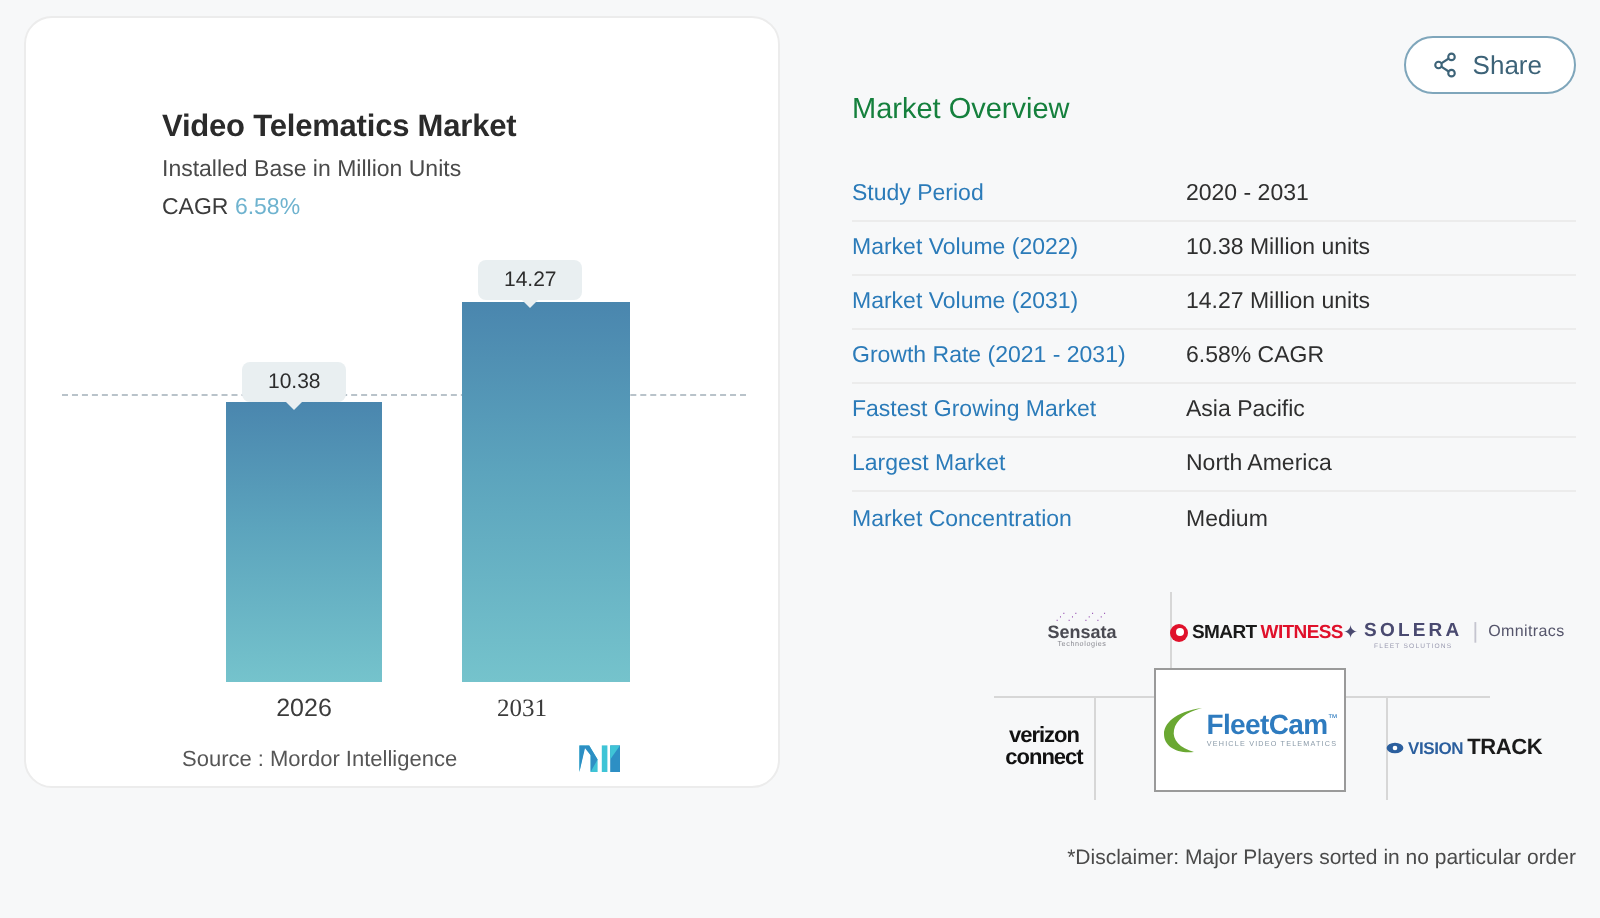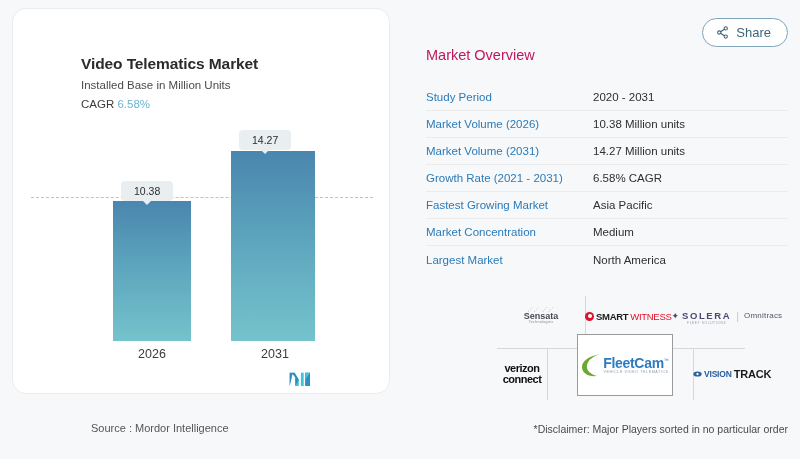--- a/index.html
+++ b/index.html
@@ -47,21 +47,21 @@
   }
 
   .bar1 { left: 100px; top: 192px; width: 78px; height: 140px; }
   .bar2 { left: 218px; top: 142px; width: 84px; height: 190px; }
 
   .xlabel {
     position: absolute; top: 338px;
     font-size: 12.5px; color: #3b3b3b; text-align: center;
   }
   .xlabel.a { left: 100px; width: 78px; }
-  .xlabel.b { left: 220px; width: 84px; }
+  .xlabel.b { left: 206px; width: 84px; font-family: Liberation Serif, serif; }
 
   .dlabel {
     position: absolute;
     background: #e9eff1;
     color: #2c2c2c;
     font-size: 10.5px;
     padding: 4px 13px 4px 13px;
     border-radius: 4px;
     text-align: center;
   }
@@ -70,41 +70,41 @@
     margin-left: -4px; width: 0; height: 0;
     border-left: 4px solid transparent;
     border-right: 4px solid transparent;
     border-top: 4px solid #e9eff1;
   }
   .dlabel.a { left: 108px; top: 172px; }
   .dlabel.b { left: 226px; top: 121px; }
 
   .source {
     position: absolute; left: 78px; top: 365px;
-    font-size: 11px; color: #565656; margin-top: 48px;
+    font-size: 11px; color: #565656;
   }
   .mi-logo {
     position: absolute; left: 276px; top: 362px;
     width: 28px; height: 16px;
   }
 
   
   .share-btn {
     position: absolute; right: 12px; top: 18px;
     display: flex; align-items: center; gap: 7px;
     border: 1px solid #7fa6bb; border-radius: 16px;
     padding: 6px 16px 6px 13px;
     background: #ffffff;
     color: #3d6378; font-size: 13px;
     cursor: pointer;
   }
 
   .overview-title {
     position: absolute; left: 426px; top: 47px;
-    font-size: 14.5px; color: #be185d;
+    font-size: 14.5px; color: #15803d;
   }
 
   .table { position: absolute; left: 426px; top: 84px; width: 362px; }
   .row {
     display: flex; align-items: center;
     height: 27px;
     border-bottom: 1px solid #ececec;
     font-size: 11.5px;
   }
   .row:last-child { border-bottom: none; }
@@ -147,21 +147,21 @@
 
   
   .lg { line-height: 1; text-align: center; }
   .sensata-dots { font-size: 5px; letter-spacing: 1px; color: #9b59b6; }
   .sensata-name { font-size: 9px; color: #4a4a52; font-weight: 600; }
   .sensata-tag { font-size: 3.6px; color: #8a8a92; letter-spacing: .3px; }
   .sw-wrap { display: flex; align-items: center; gap: 2px; }
   .sw-dot { width: 9px; height: 9px; border-radius: 50%; background: #e0112b; position: relative; }
   .sw-dot::after { content:""; position:absolute; left:2.5px; top:2.5px; width:4px; height:4px; border-radius:50%; background:#fff; }
   .sw-smart { font-size: 9.5px; font-weight: 800; color: #1a1a1a; letter-spacing: -0.3px; }
-  .sw-witness { font-size: 9.5px; font-weight: 400; color: #e0112b; letter-spacing: -0.3px; }
+  .sw-witness { font-size: 9.5px; font-weight: 700; color: #e0112b; letter-spacing: -0.3px; }
   .solera { font-size: 9.5px; font-weight: 700; color: #4a4a70; letter-spacing: 1.6px; }
   .solera-tag { font-size: 3.3px; color: #9a9ab0; letter-spacing: .6px; }
   .omni { font-size: 8px; color: #55556b; letter-spacing: .2px; }
   .sep-pipe { color: #c5c5d0; margin: 0 5px; font-size: 11px; }
   .vz1 { font-size: 11px; font-weight: 800; color: #111; letter-spacing: -0.5px; }
   .vz2 { font-size: 11px; font-weight: 800; color: #111; letter-spacing: -0.5px; }
   .fc-name { font-size: 14px; font-weight: 700; color: #2e7bbf; letter-spacing: -0.3px; }
   .fc-tag { font-size: 3.6px; color: #8a9aa8; letter-spacing: .6px; }
   .vt-wrap { display:flex; align-items:center; gap:2px; }
   .vt1 { font-size: 8.5px; font-weight: 700; color: #2b5f9e; letter-spacing: -0.2px; }
@@ -216,42 +216,42 @@
   </div>
 
   <div class="overview-title">Market Overview</div>
 
   <div class="table">
     <div class="row">
       <div class="k">Study Period</div>
       <div class="v">2020 - 2031</div>
     </div>
     <div class="row">
-      <div class="k">Market Volume (2026)</div>
+      <div class="k">Market Volume (2022)</div>
       <div class="v">10.38 Million units</div>
     </div>
     <div class="row">
       <div class="k">Market Volume (2031)</div>
       <div class="v">14.27 Million units</div>
     </div>
     <div class="row">
       <div class="k">Growth Rate (2021 - 2031)</div>
       <div class="v">6.58% CAGR</div>
     </div>
     <div class="row">
       <div class="k">Fastest Growing Market</div>
       <div class="v">Asia Pacific</div>
     </div>
     <div class="row">
+      <div class="k">Largest Market</div>
+      <div class="v">North America</div>
+    </div>
+    <div class="row">
       <div class="k">Market Concentration</div>
       <div class="v">Medium</div>
-    </div>
-    <div class="row">
-      <div class="k">Largest Market</div>
-      <div class="v">North America</div>
     </div>
   </div>
 
   <div class="logos">
     <div class="vdiv-top"></div>
     <div class="hdiv"></div>
     <div class="vdiv-bot1"></div>
     <div class="vdiv-bot2"></div>
 
     <div class="logo-row top">

